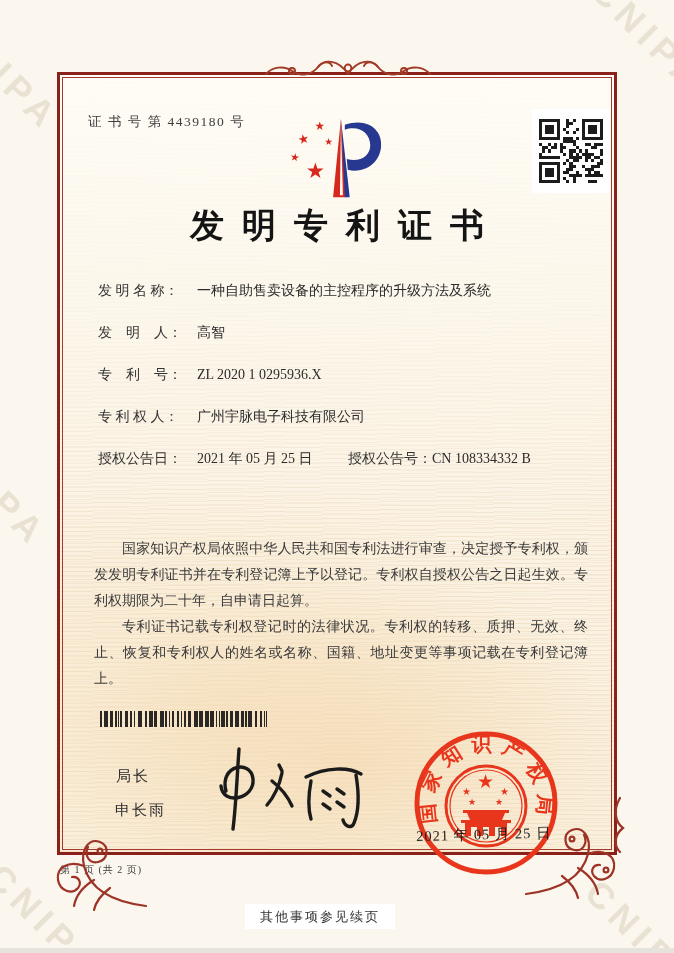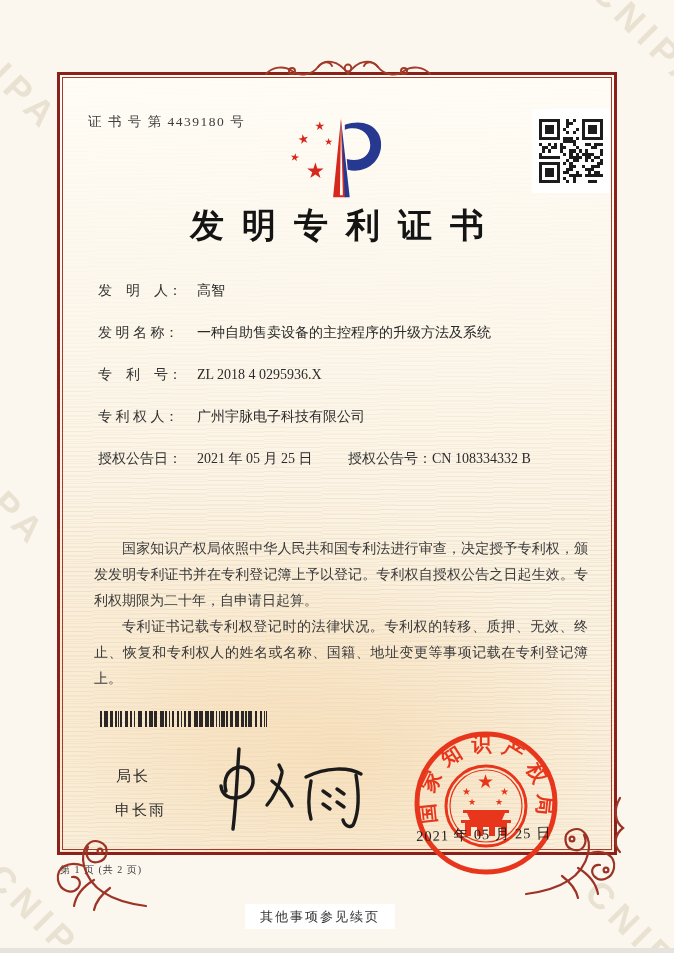--- a/index.html
+++ b/index.html
@@ -330,27 +330,27 @@
         <rect x="16" y="20" width="1" height="1" fill="#1c1c1c"></rect>
         <rect x="17" y="20" width="1" height="1" fill="#1c1c1c"></rect>
         <rect x="18" y="20" width="1" height="1" fill="#1c1c1c"></rect>
       </svg>
   </div>
 
   <div class="title">发明专利证书</div>
 
   <div class="fields">
     <div class="frow">
+      <span class="flabel">发 明 名 称：</span><span class="fvalue">一种自助售卖设备的主控程序的升级方法及系统</span>
+    </div>
+    <div class="frow">
       <span class="flabel">发　明　人：</span><span class="fvalue">高智</span>
     </div>
     <div class="frow">
-      <span class="flabel">发 明 名 称：</span><span class="fvalue">一种自助售卖设备的主控程序的升级方法及系统</span>
-    </div>
-    <div class="frow">
-      <span class="flabel">专　利　号：</span><span class="fvalue">ZL 2018 4 0295936.X</span>
+      <span class="flabel">专　利　号：</span><span class="fvalue">ZL 2020 1 0295936.X</span>
     </div>
     <div class="frow">
       <span class="flabel">专 利 权 人：</span><span class="fvalue">广州宇脉电子科技有限公司</span>
     </div>
     <div class="frow">
       <span class="flabel">授权公告日：</span><span class="fvalue">2021 年 05 月 25 日</span>
       <span class="fcol2">
         <span class="flabel" style="width:auto">授权公告号：</span><span class="fvalue">CN 108334332 B</span>
       </span>
     </div>

